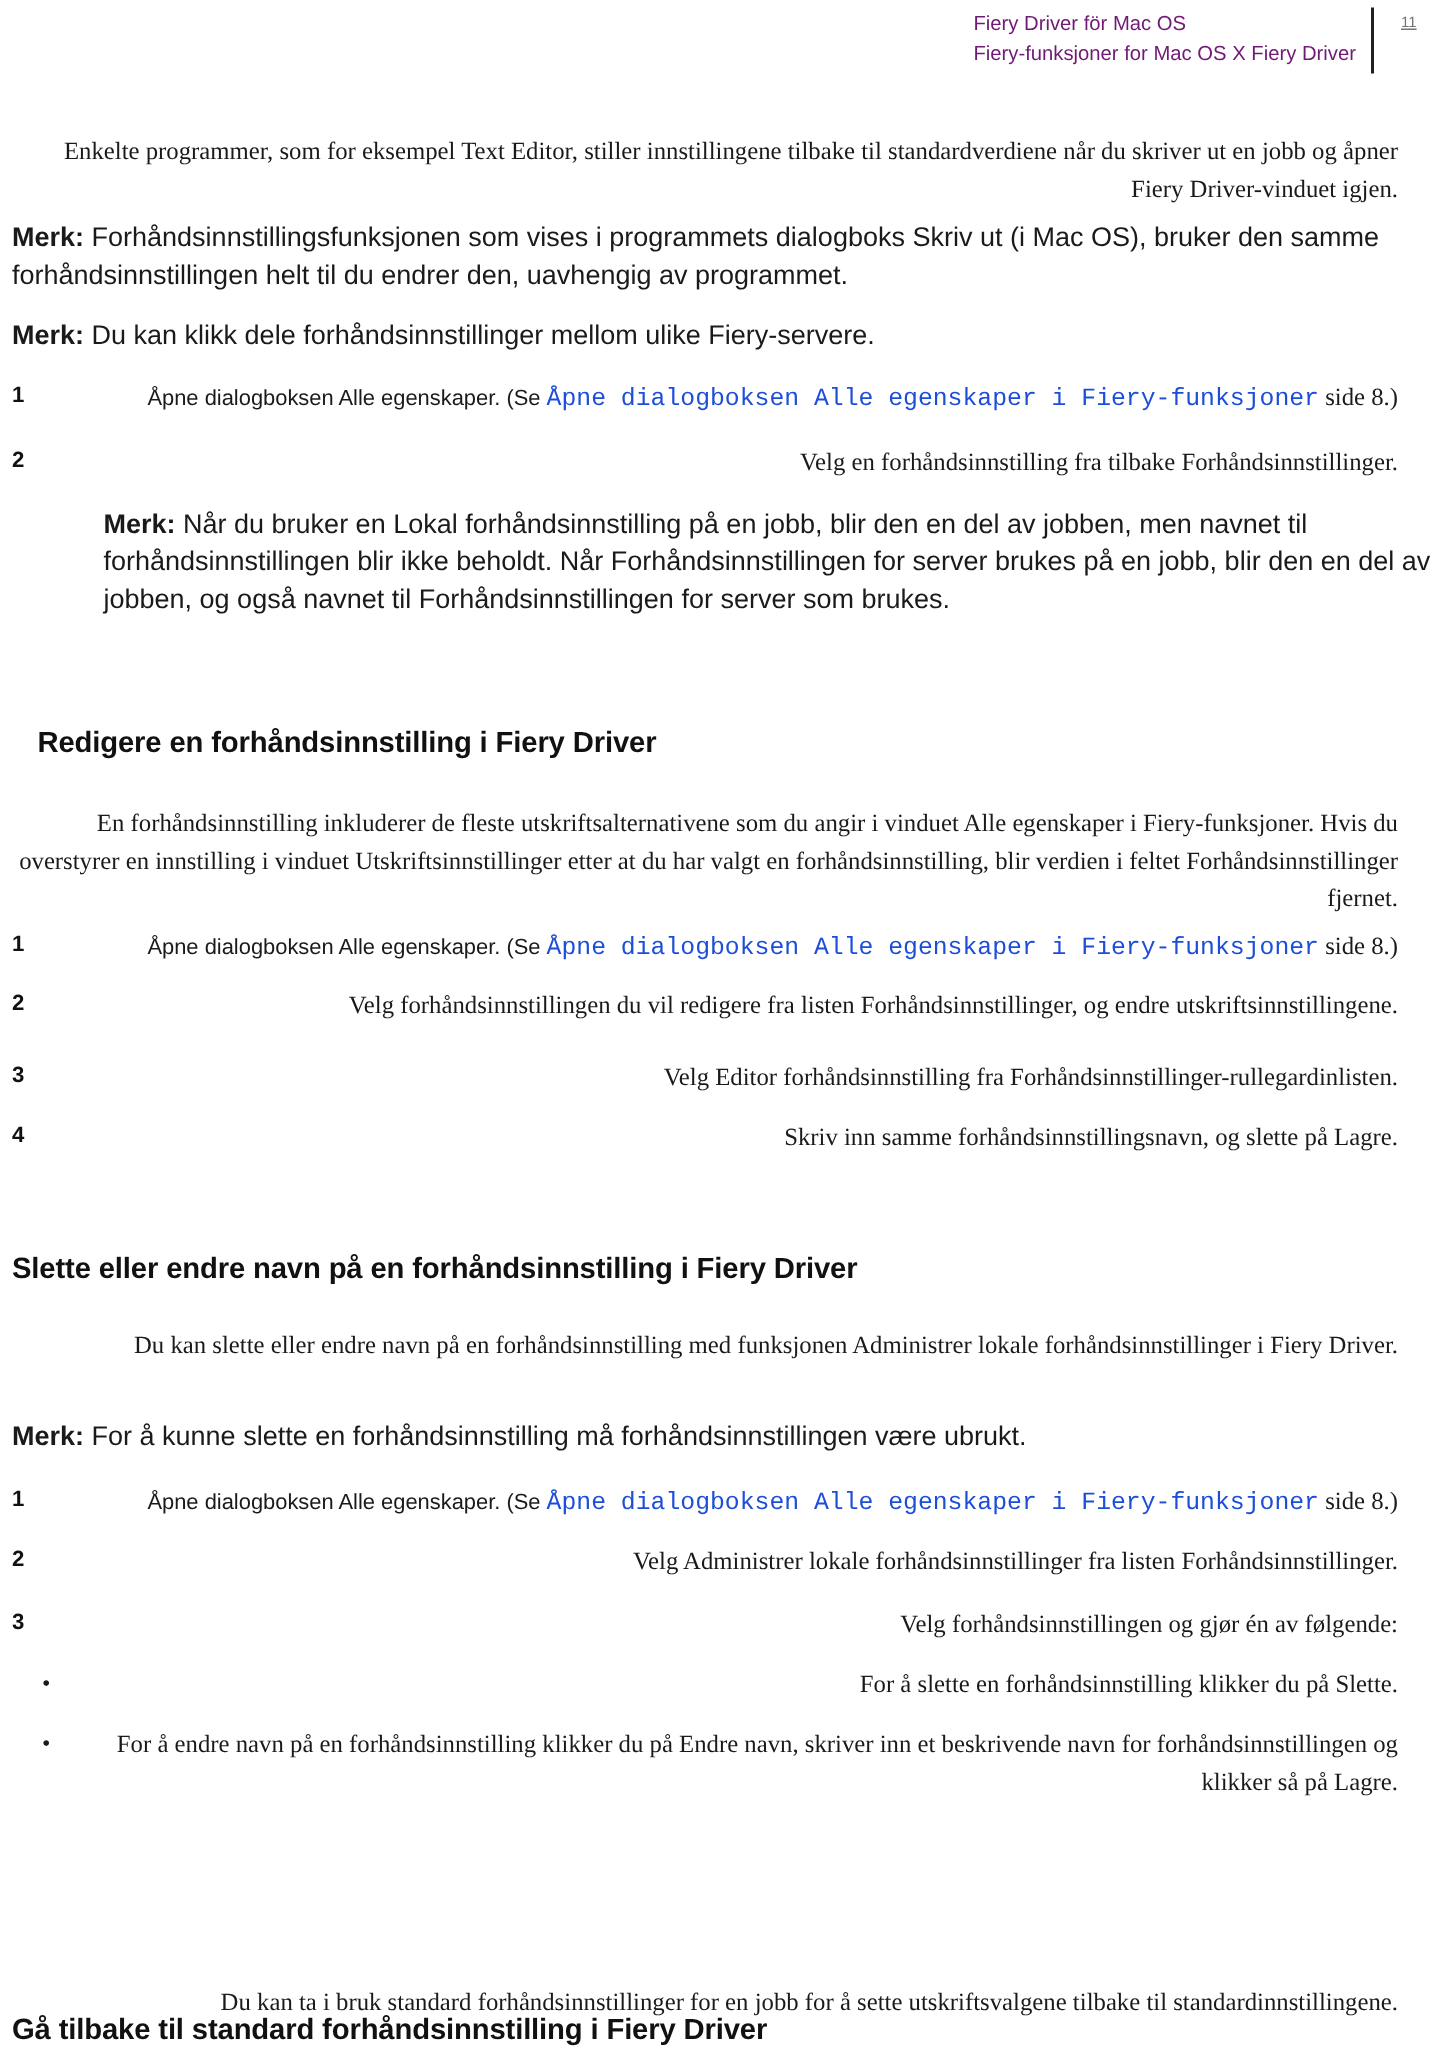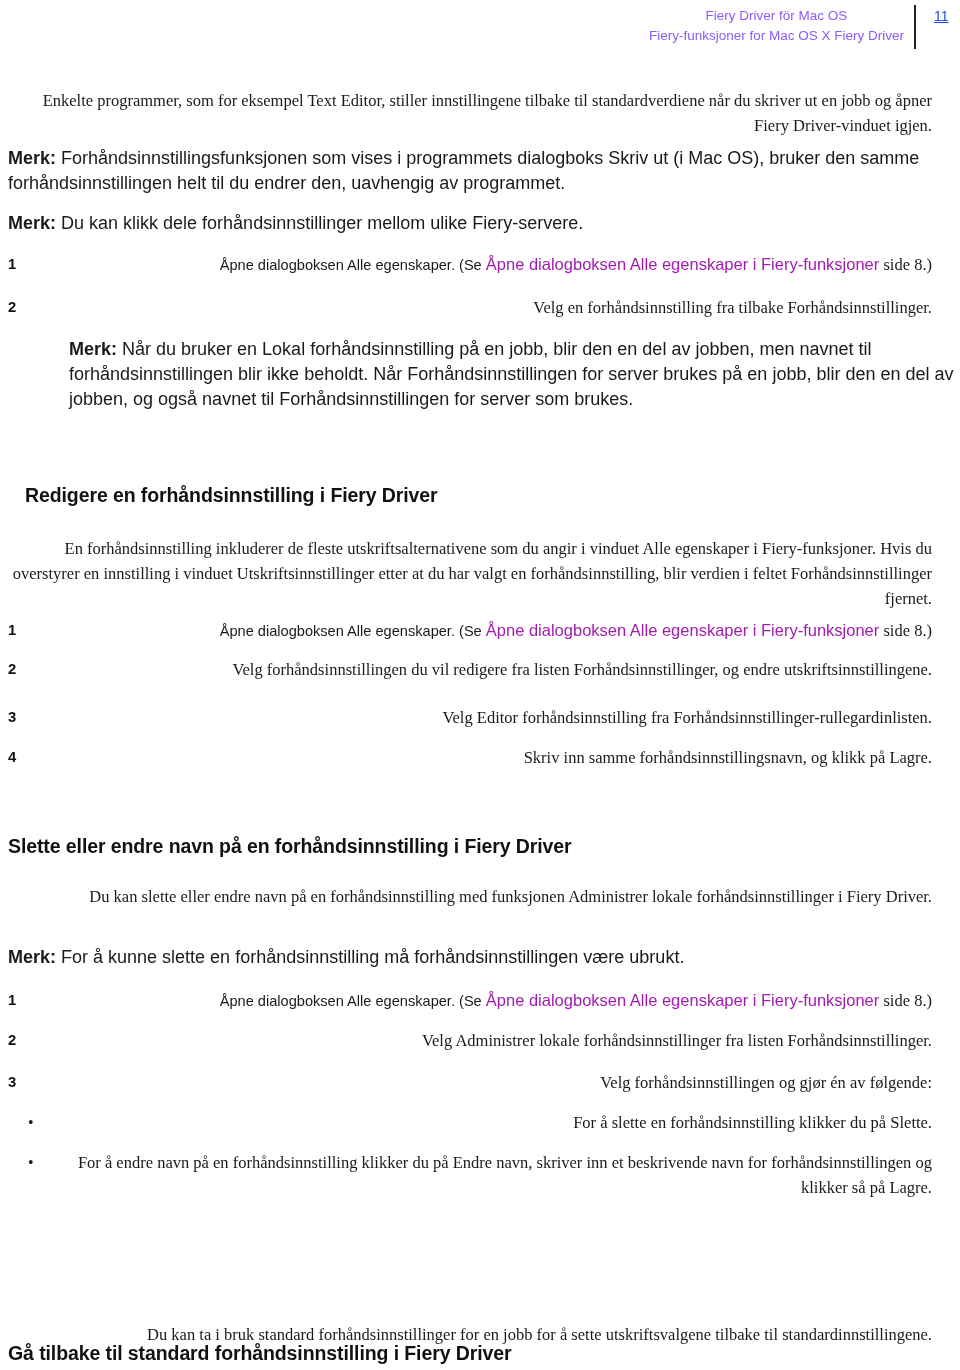--- a/index.html
+++ b/index.html
@@ -21,44 +21,44 @@
     position: absolute;
     top: 0;
     left: 0;
     width: 960px;
     height: 58px;
   }
   .header-titles {
     position: absolute;
     right: 56px;
     top: 6px;
-    text-align: center;
+    text-align: left;
     font-family: "Liberation Sans", sans-serif;
     font-size: 13.5px;
     line-height: 20px;
-    color: #8b5cf6;
+    color: #701a75;
     white-space: nowrap;
   }
   .header-title-line { display: block; }
   .header-divider {
     position: absolute;
     left: 914px;
     top: 5px;
     width: 2px;
     height: 44px;
     background: #231f20;
   }
   .header-pagenum {
     position: absolute;
     left: 934px;
     top: 6px;
     font-family: "Liberation Sans", sans-serif;
-    font-size: 14px;
+    font-size: 10px;
     line-height: 20px;
-    color: #1d4ed8;
+    color: #737373;
     text-decoration: underline;
   }
 
   
   .content {
     position: absolute;
     left: 0;
     top: 0;
     width: 960px;
   }
@@ -86,22 +86,22 @@
   .note .lbl {
     font-weight: bold;
   }
 
   .ui {
     font-family: "Liberation Sans", sans-serif;
     font-size: 14.6px;
   }
 
   .lnk {
-    color: #a21caf;
-    font-family: Liberation Sans, sans-serif;
+    color: #1d4ed8;
+    font-family: Liberation Mono, monospace;
     margin-top: 12px;
   }
 
   
   .h-sec {
     font-family: "Liberation Sans", sans-serif;
     font-weight: bold;
     font-size: 19.5px;
     line-height: 26px;
     color: #111111;
@@ -214,21 +214,21 @@
       <span class="txt body-serif">Velg forhåndsinnstillingen du vil redigere fra listen Forhåndsinnstillinger, og endre utskriftsinnstillingene.</span>
     </div>
 
     <div class="li-num" style="top:705px;">
       <span class="num">3</span>
       <span class="txt body-serif">Velg Editor forhåndsinnstilling fra Forhåndsinnstillinger-rullegardinlisten.</span>
     </div>
 
     <div class="li-num" style="top:745px;">
       <span class="num">4</span>
-      <span class="txt body-serif">Skriv inn samme forhåndsinnstillingsnavn, og klikk på Lagre.</span>
+      <span class="txt body-serif">Skriv inn samme forhåndsinnstillingsnavn, og slette på Lagre.</span>
     </div>
 
     <div class="blk h-sec" style="top:833px;">Slette eller endre navn på en forhåndsinnstilling i Fiery Driver</div>
 
     <div class="blk body-serif" style="top:884px;">Du kan slette eller endre navn på en forhåndsinnstilling med funksjonen Administrer lokale forhåndsinnstillinger i Fiery Driver.</div>
 
     <div class="blk note" style="top:945px;">
       <span class="lbl">Merk:</span>
       <span>For å kunne slette en forhåndsinnstilling må forhåndsinnstillingen være ubrukt.</span>
     </div>

